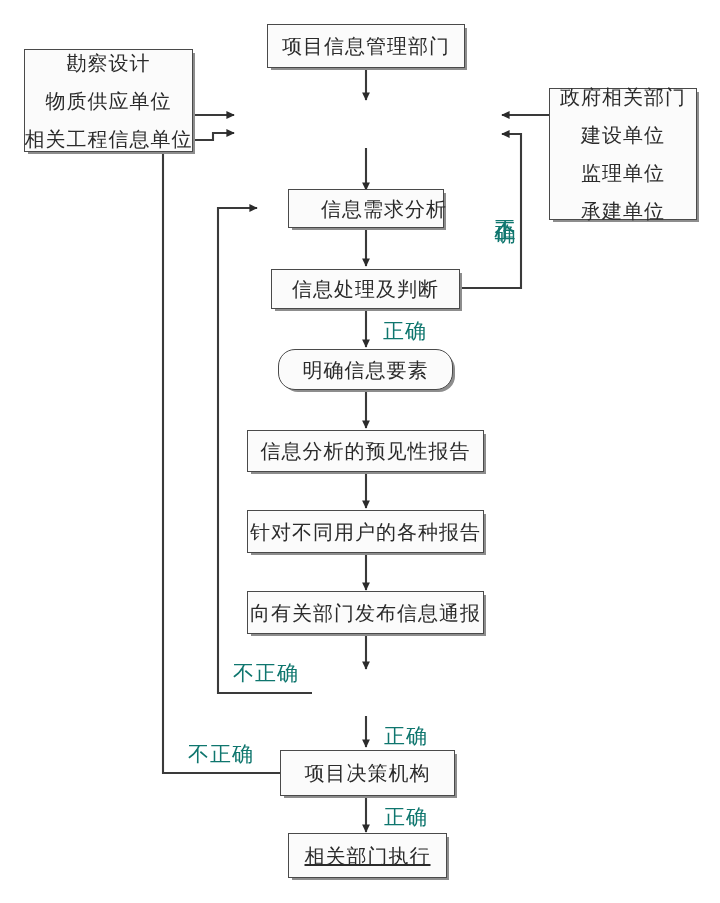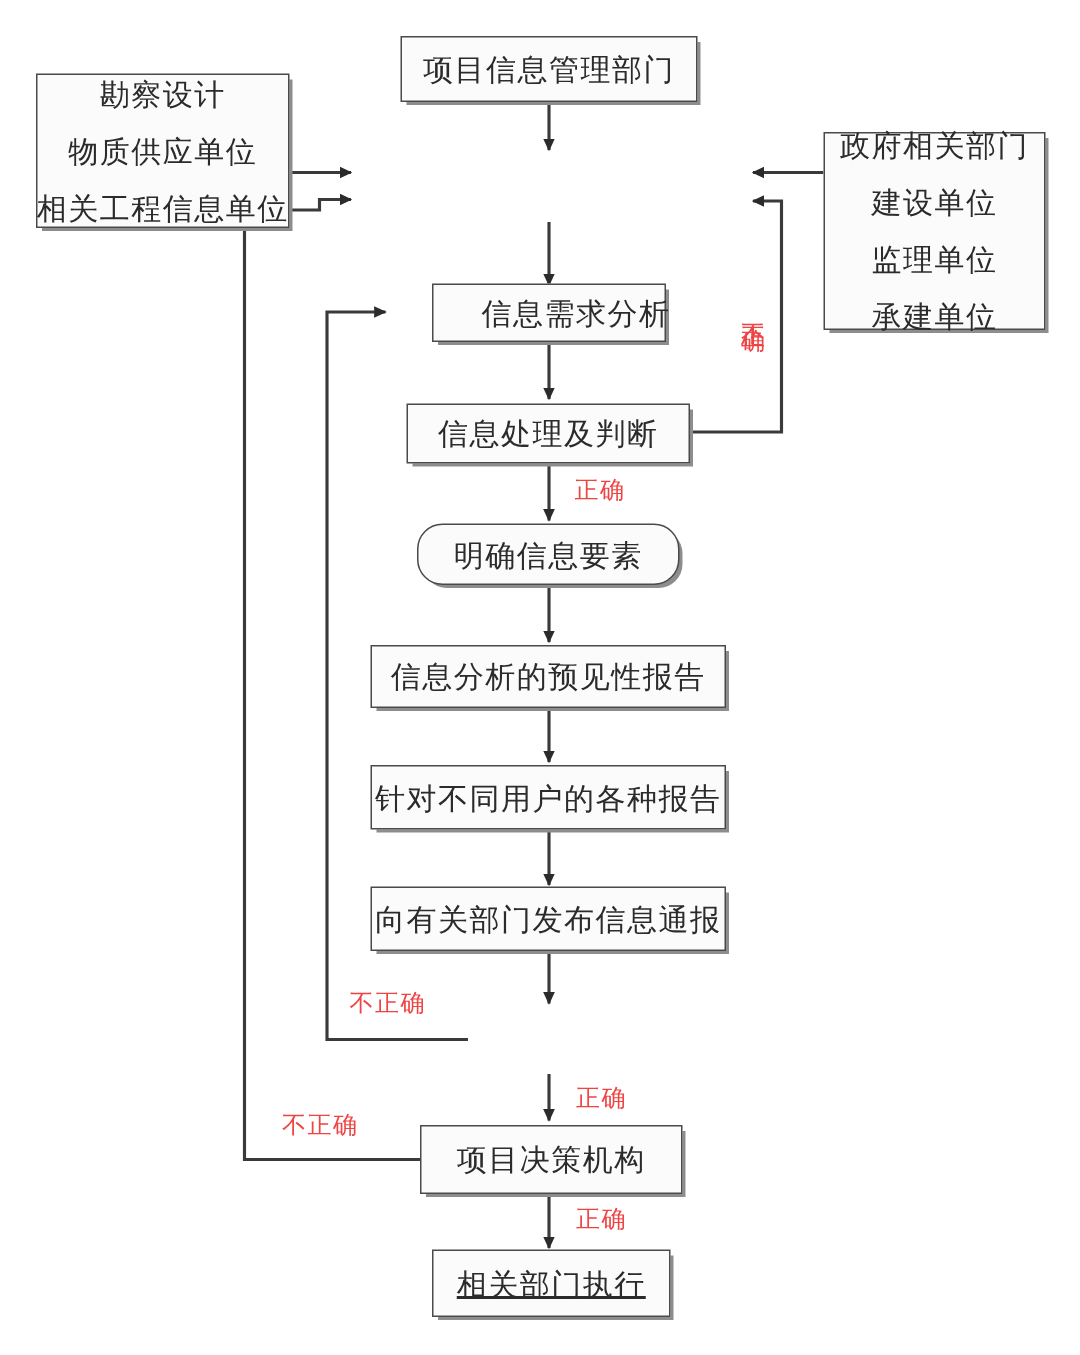--- a/index.html
+++ b/index.html
@@ -24,22 +24,22 @@
     color:#2b2b2b;
     font-size:20px;
     letter-spacing:1px;
     line-height:1.9;
     user-select:none;
   }
   .node .ln{display:block;white-space:nowrap;}
 
   .edge-label{
     position:absolute;
-    color:#ef4444;
-    font-size:16px;
+    color:#0f766e;
+    font-size:21px;
     letter-spacing:1px;
     white-space:nowrap;
     user-select:none;
   }
   .edge-label.vertical{
     writing-mode:vertical-rl;
     text-orientation:upright;
     letter-spacing:2px;
     line-height:1;
   }

